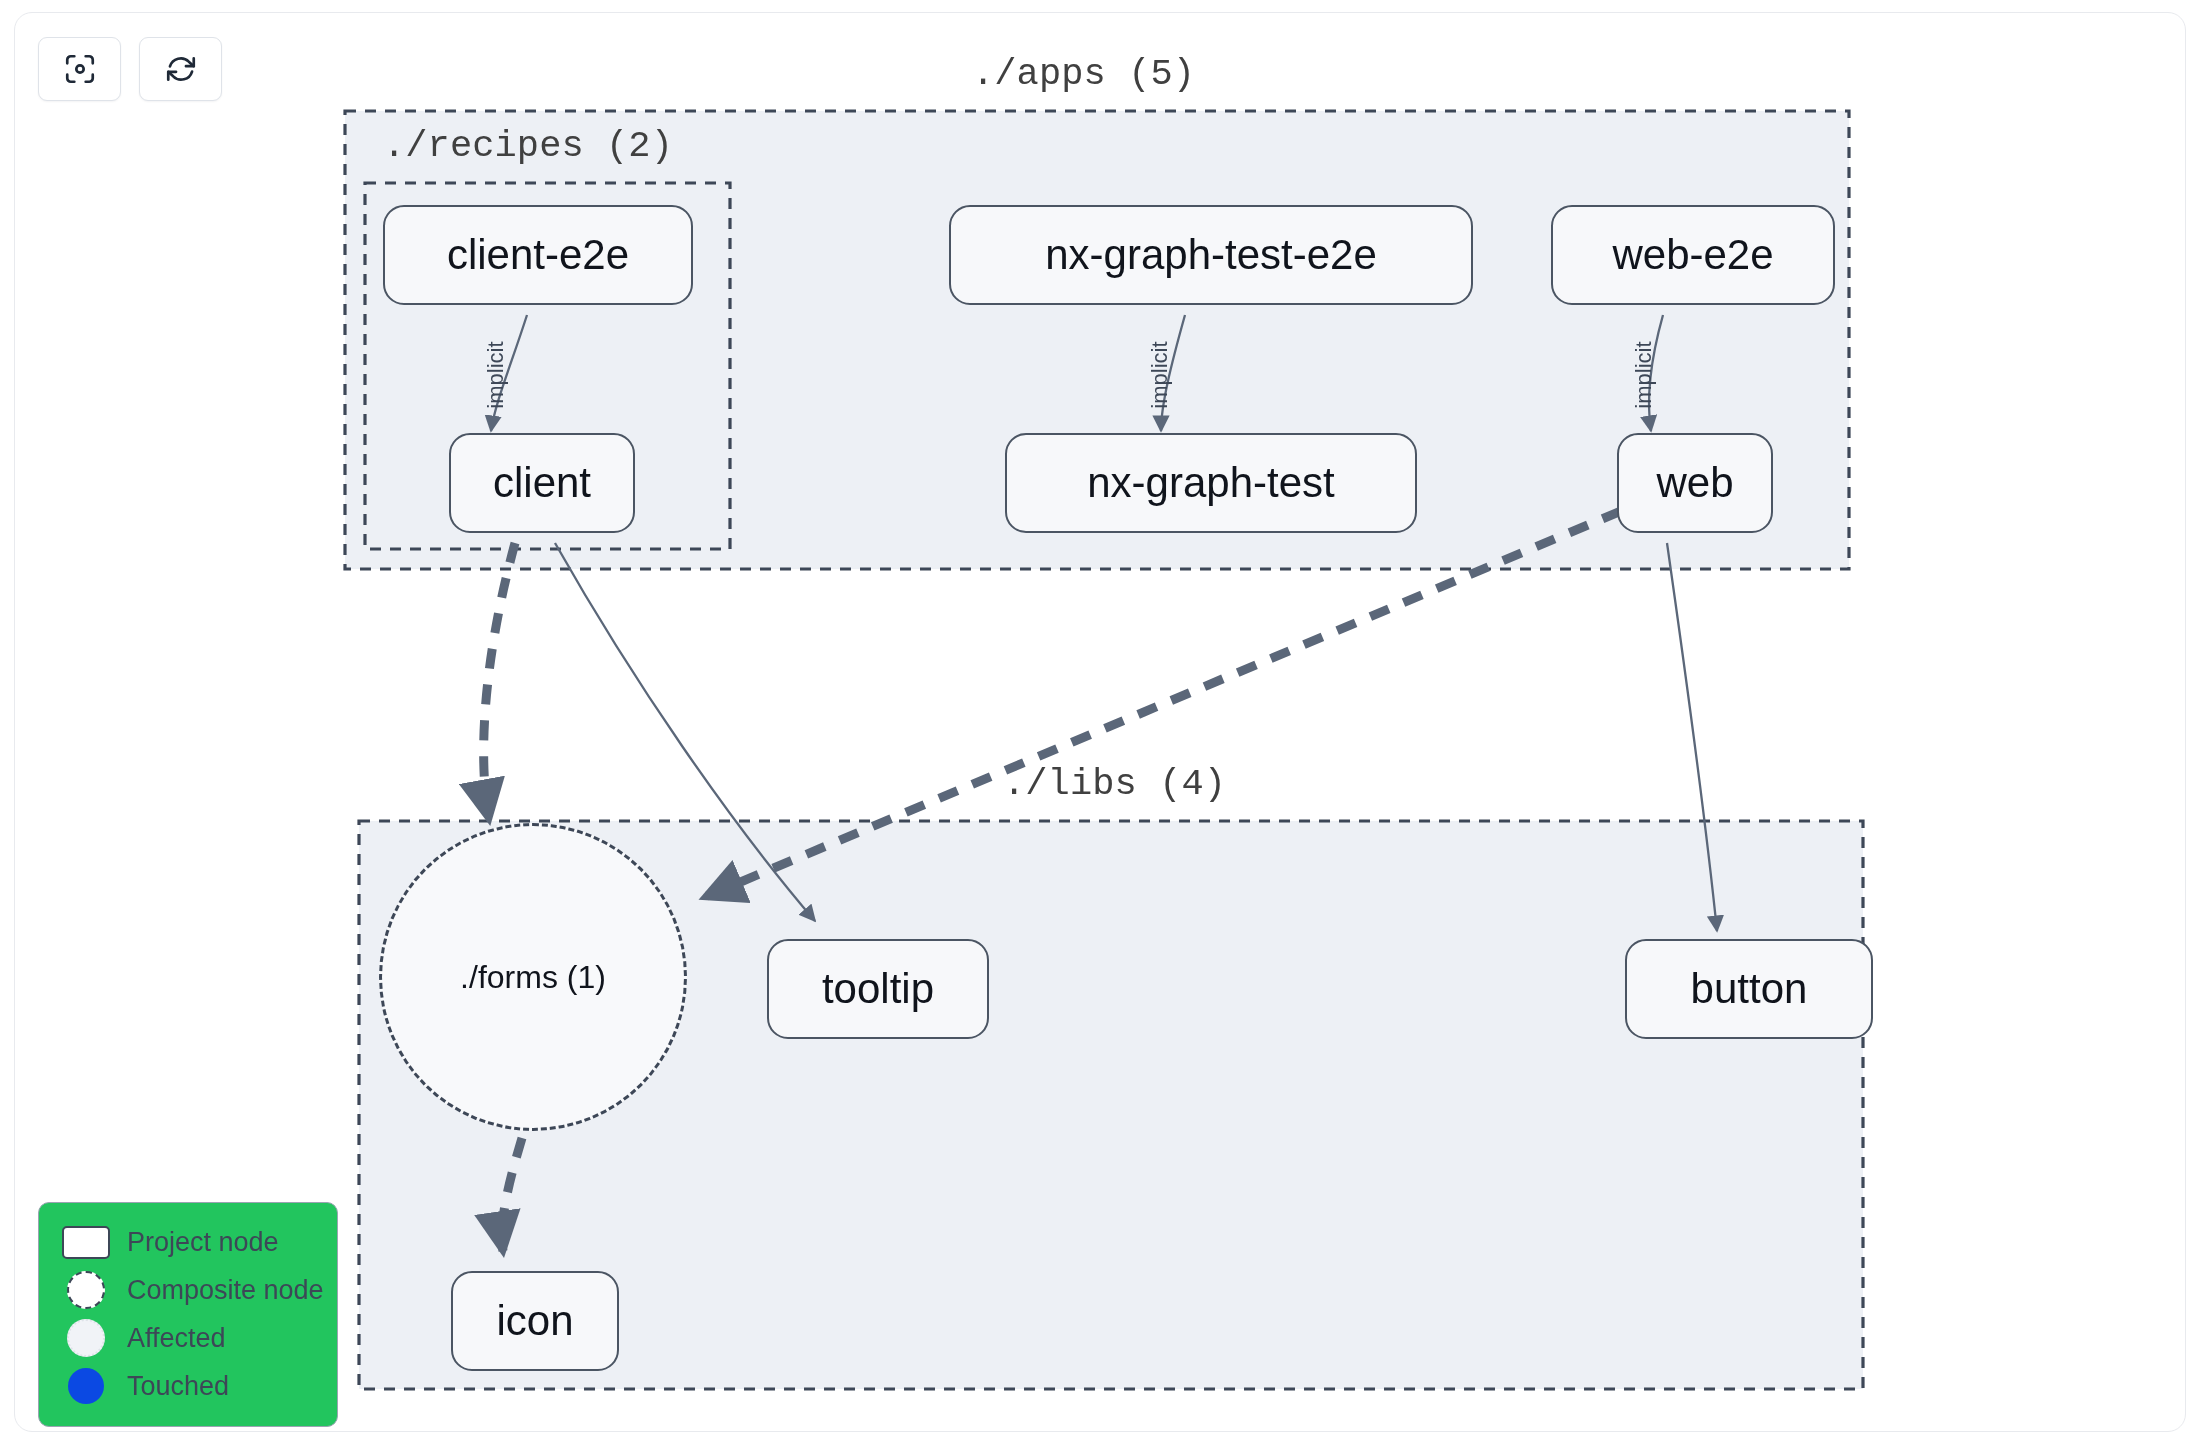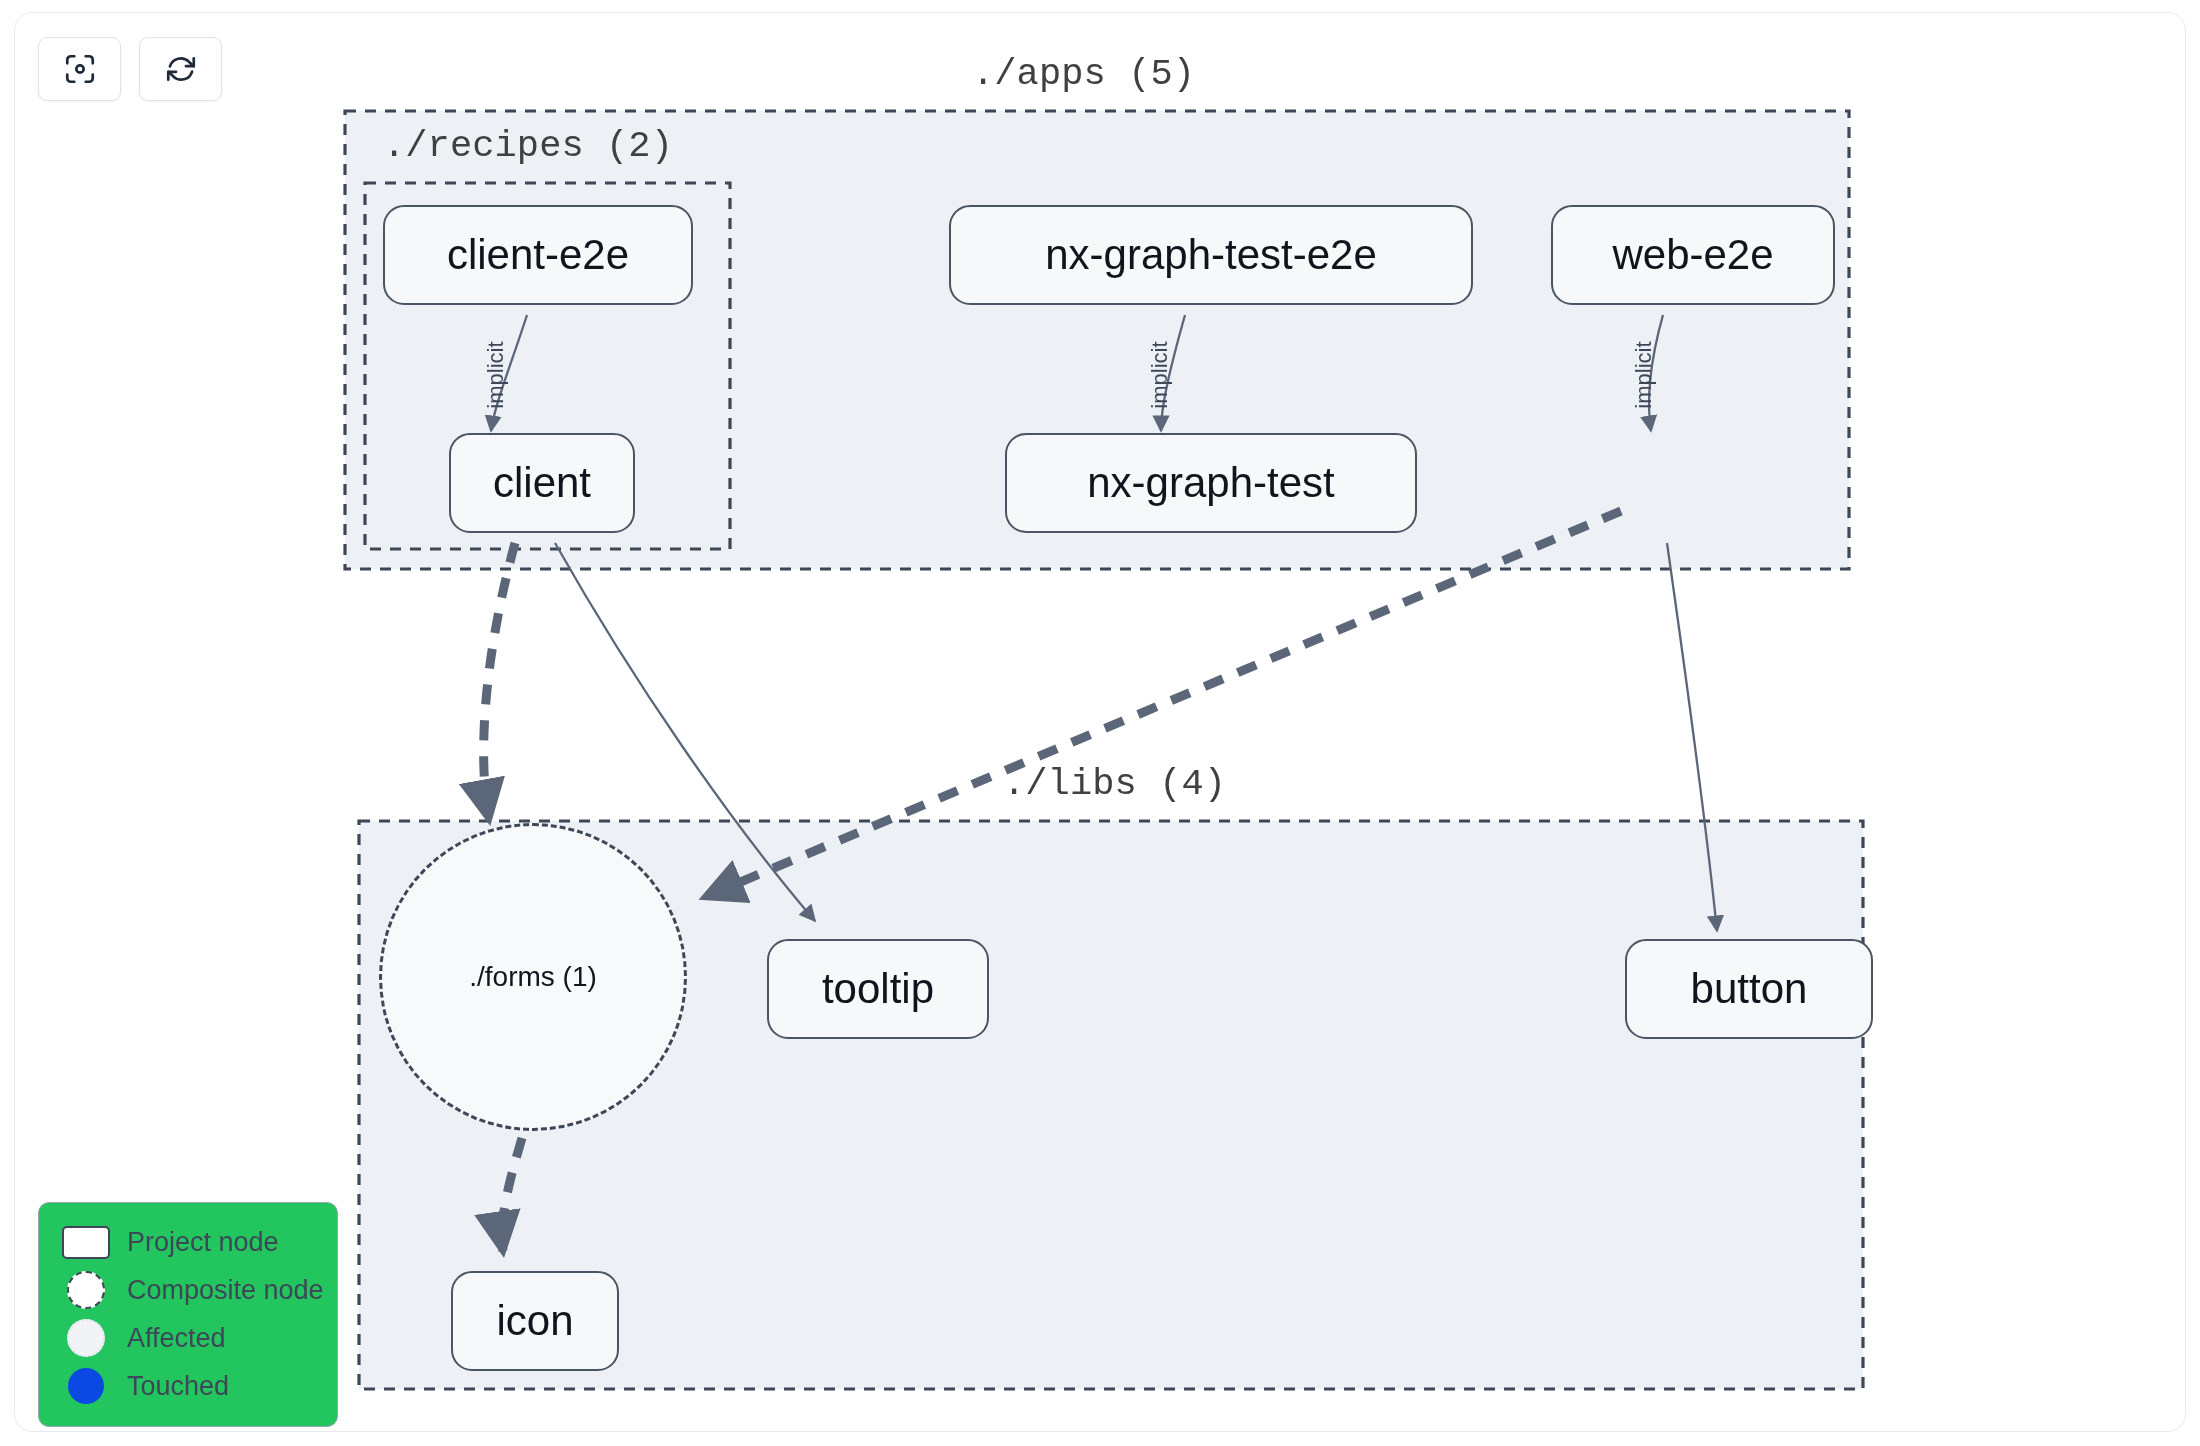--- a/index.html
+++ b/index.html
@@ -85,21 +85,21 @@
 
   .composite-node {
     position: absolute;
     background: #f8f9fb;
     border: 3.2px dashed #3d4757;
     border-radius: 50%;
     display: flex;
     align-items: center;
     justify-content: center;
     color: #10141c;
-    font-size: 28px;
+    font-size: 32px;
     font-family: "Liberation Sans", sans-serif;
     white-space: nowrap;
     z-index: 20;
     cursor: pointer;
   }
 
   
   #legend {
     position: absolute;
     left: 23px; top: 1189px;
@@ -235,20 +235,23 @@
     </div>
 
     <div class="node" style="left:990px; top:420px; width:412px; height:100px;">
       <span>nx-graph-test</span>
     </div>
 
     <div class="node" style="left:1536px; top:192px; width:284px; height:100px;">
       <span>web-e2e</span>
     </div>
 
+    <div class="node" style="left:1602px; top:420px; width:156px; height:100px;">
+      <span>web</span>
+    </div>
 
     <div class="composite-node" style="left:364px; top:810px; width:308px; height:308px;">
       <span>./forms (1)</span>
     </div>
 
     <div class="node" style="left:752px; top:926px; width:222px; height:100px;">
       <span>tooltip</span>
     </div>
 
     <div class="node" style="left:1610px; top:926px; width:248px; height:100px;align-items:center;">

